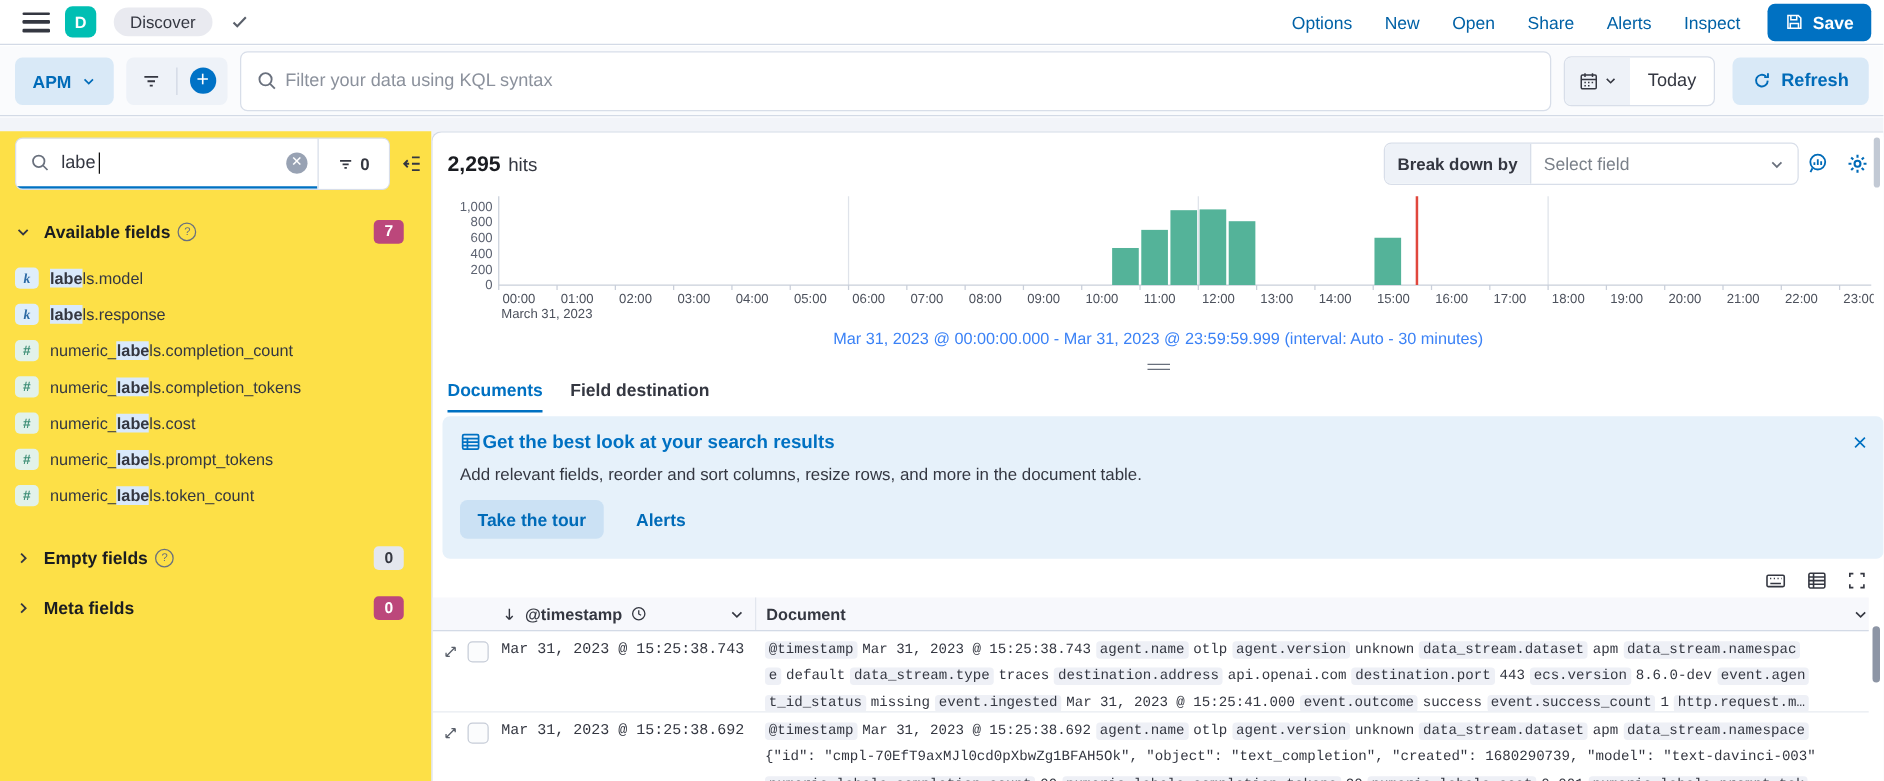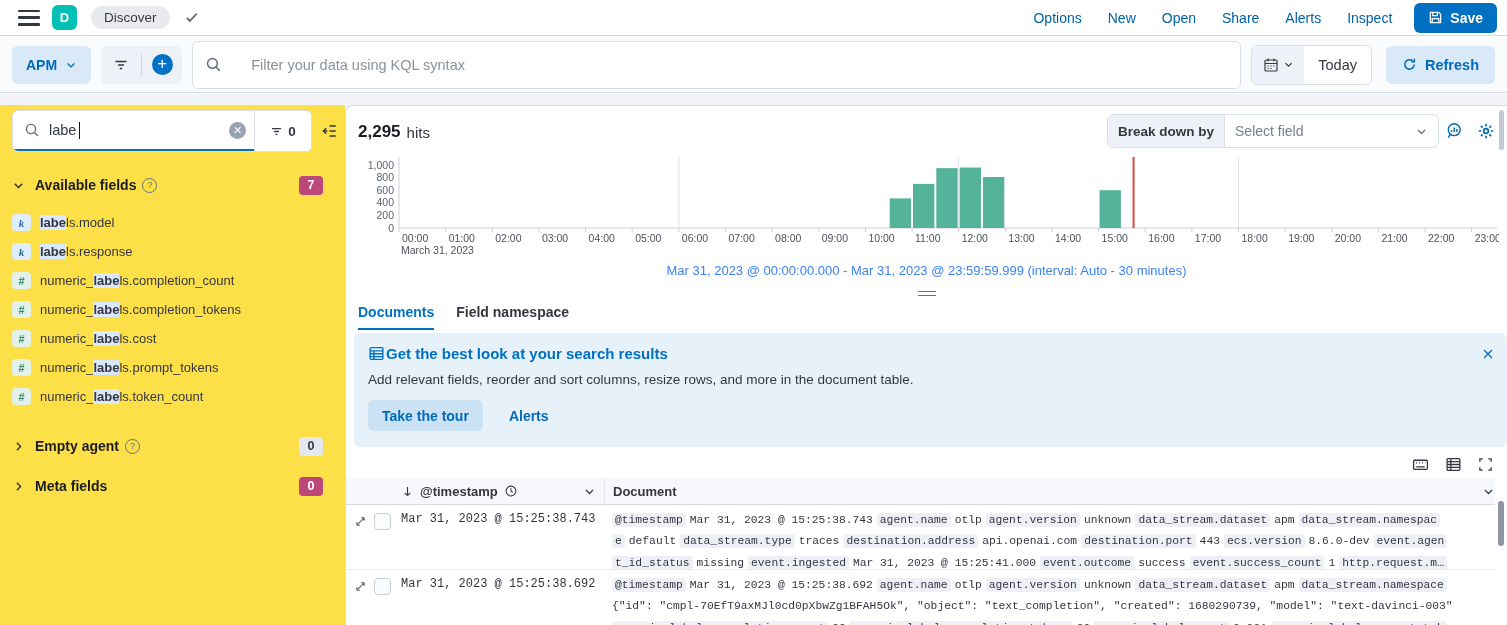--- a/index.html
+++ b/index.html
@@ -24,21 +24,21 @@
   .toolbar{position:absolute;left:0;top:37px;right:0;height:56px;background:#fafbfd;border-bottom:1px solid #d3dae6;
     display:flex;align-items:center;padding:0 12px;box-sizing:border-box;gap:10px;}
   .dataview-btn{height:38px;background:#d9e9f7;border:none;border-radius:6px;color:#006bb8;font-weight:700;
     font-size:14px;padding:0 14px;display:flex;align-items:center;gap:8px;cursor:pointer;font-family:inherit;}
   .filter-group{height:38px;background:#eef2f8;border-radius:6px;display:flex;align-items:center;}
   .filter-group .cell{width:40px;height:100%;display:flex;align-items:center;justify-content:center;cursor:pointer;}
   .filter-group .divider{width:1px;height:22px;background:#cfd6e2;}
   .add-circle{width:21px;height:21px;border-radius:50%;background:#0072c6;color:#fff;font-size:17px;line-height:19px;
     text-align:center;font-weight:500;}
   .kql-bar{flex:1;height:48px;background:#fff;border:1px solid #d8dee9;border-radius:6px;display:flex;
-    align-items:center;padding:0 12px;gap:27px;box-sizing:border-box;}
+    align-items:center;padding:0 12px;gap:4px;box-sizing:border-box;}
   .kql-bar input{border:none;outline:none;flex:1;font-size:14.5px;font-family:inherit;color:#343741;background:transparent;}
   .kql-bar input::placeholder{color:#8b919c;}
   .date-group{height:38px;border:1px solid #d8dee9;border-radius:6px;background:#fff;display:flex;align-items:stretch;overflow:hidden;}
   .date-group .picker{width:52px;background:#eef2f8;display:flex;align-items:center;justify-content:center;gap:4px;cursor:pointer;}
   .date-group .today{display:flex;align-items:center;padding:0 14px;font-size:14.5px;cursor:pointer;}
   .refresh-btn{height:38px;background:#d9e9f7;border:none;border-radius:6px;color:#006bb8;font-weight:600;
     font-size:14.5px;padding:0 16px;display:flex;align-items:center;gap:8px;cursor:pointer;font-family:inherit;margin-left:4px;}
   
   .page{position:absolute;left:0;top:94px;right:0;bottom:0;background:#f2f4f9;}
   .sidebar{position:absolute;left:0;top:11px;width:345px;bottom:0;background:#fde047;padding:0 0 0 12px;box-sizing:border-box;}
@@ -262,21 +262,21 @@
           <div class="field-item">
             <span class="fbadge n">#</span>
             <span class="fname">numeric_<b>labe</b>ls.token_count</span>
           </div>
         </div>
 
       <div class="sb-section" style="margin-top:15px;">
         <svg width="13" height="13" viewBox="0 0 16 16">
             <path d="M6 3.5L10.5 8L6 12.5" stroke="#343741" stroke-width="1.8" fill="none"></path>
           </svg>
-        <span class="lbl">Empty agent</span>
+        <span class="lbl">Empty fields</span>
         <span class="qmark">?</span>
         <span class="badge gray">0</span>
       </div>
 
       <div class="sb-section">
         <svg width="13" height="13" viewBox="0 0 16 16">
             <path d="M6 3.5L10.5 8L6 12.5" stroke="#343741" stroke-width="1.8" fill="none"></path>
           </svg>
         <span class="lbl">Meta fields</span>
         <span class="badge pink">0</span>
@@ -386,21 +386,21 @@
           </svg>
         </div>
       <div class="chart-caption">Mar 31, 2023 @ 00:00:00.000 - Mar 31, 2023 @ 23:59:59.999 (interval: Auto - 30 minutes)</div>
       <div class="resize-handle">
           <div></div>
           <div></div>
         </div>
 
       <div class="tabs" id="tabs">
           <div class="tab active">Documents</div>
-          <div class="tab">Field namespace</div>
+          <div class="tab">Field destination</div>
         </div>
 
       <div class="callout">
         <div class="callout-title-row">
           <svg width="17" height="17" viewBox="0 0 16 16" fill="none" stroke="#0071c2" stroke-width="1.3">
               <rect x="2" y="2.5" width="12" height="11" rx="1"></rect>
               <path d="M2 5.5h12M2 8.2h12M2 10.9h12M5.6 5.5v8"></path>
             </svg>
           <span class="callout-title">Get the best look at your search results</span>
         </div>

